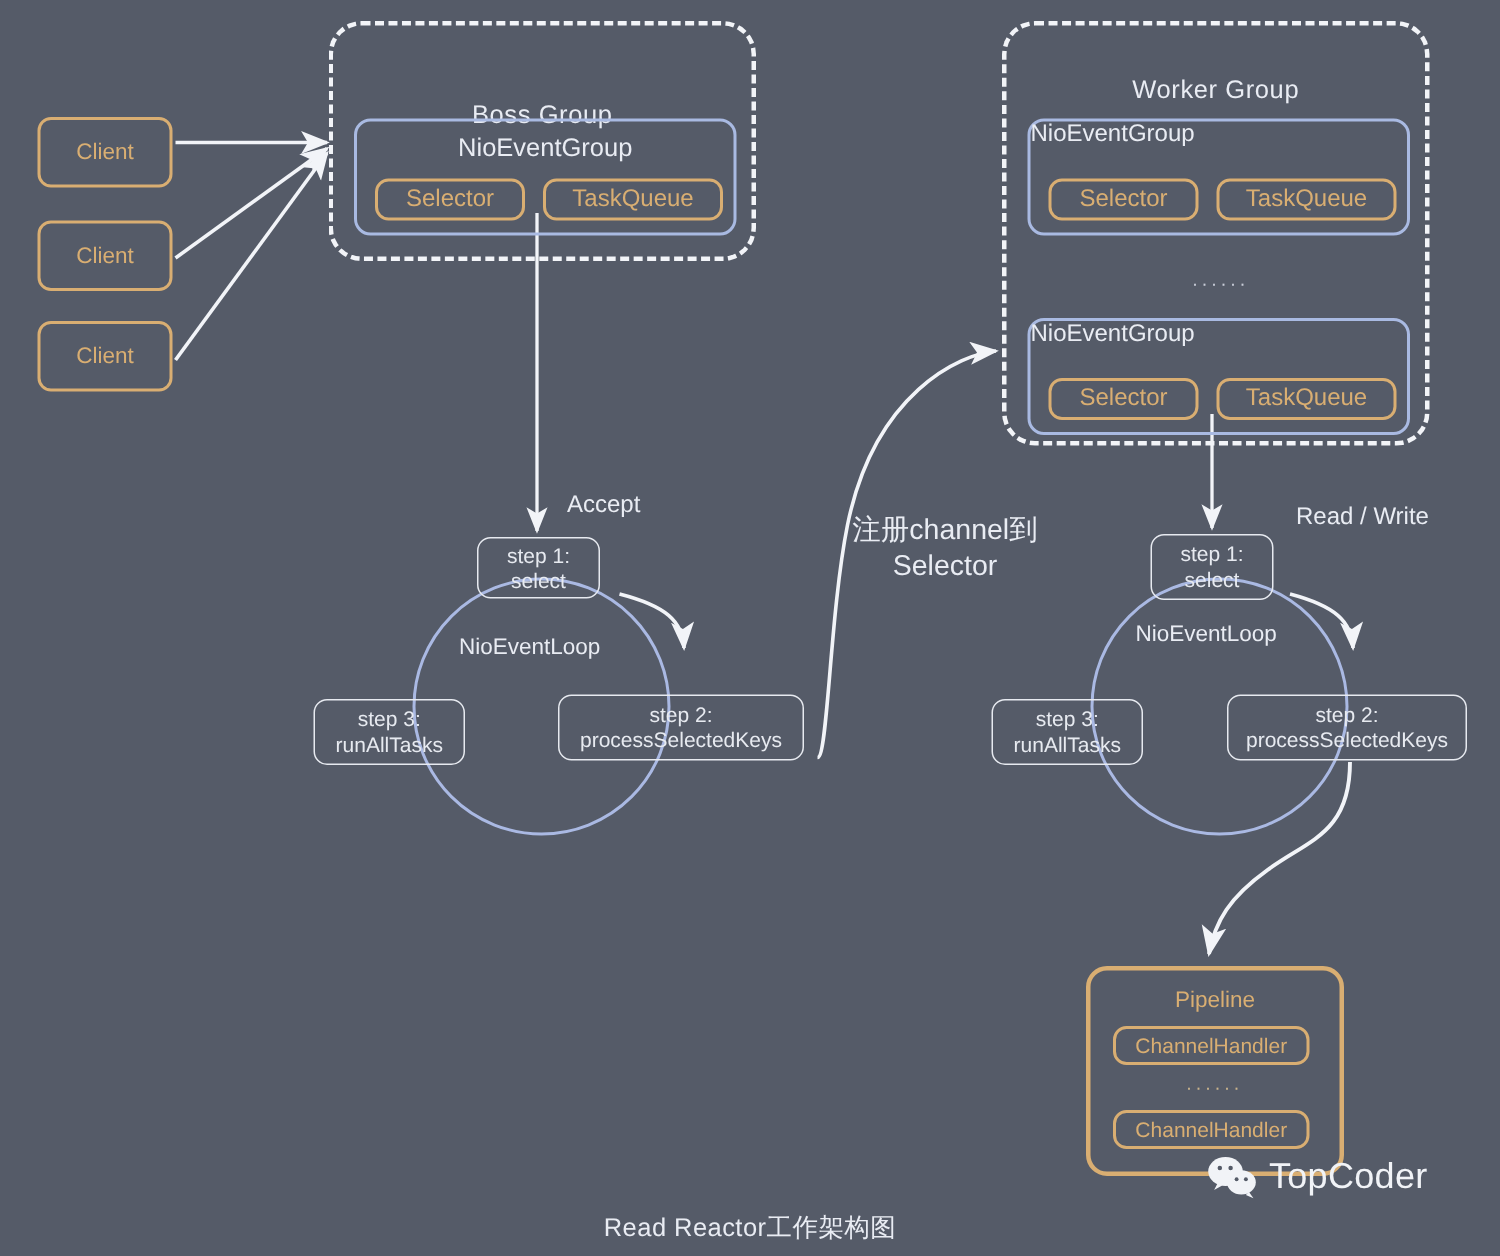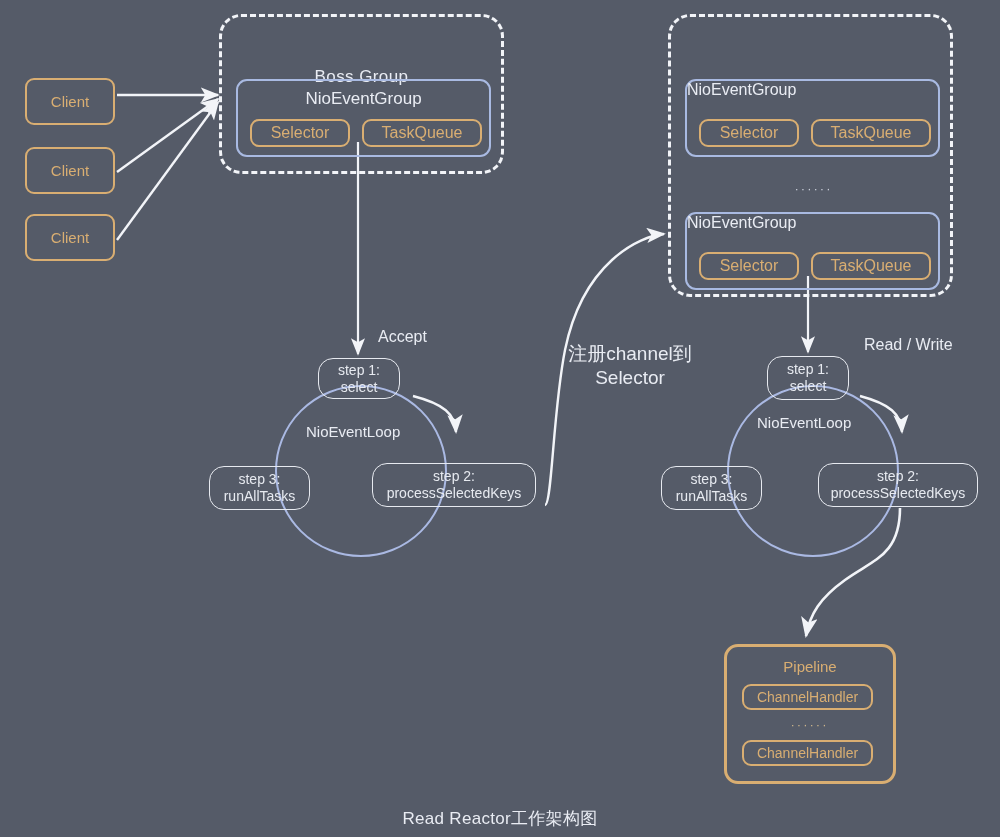--- a/index.html
+++ b/index.html
@@ -92,21 +92,21 @@
     border:2px solid #aab9e3;
     border-radius:50%;
     box-sizing:border-box;
   }
   #loop-left{left:275px;top:385px;width:172px;height:172px;}
   #loop-right{left:727px;top:385px;width:172px;height:172px;}
   .loopname{position:absolute;font-size:15px;color:#e9ecf3;}
   #loopname-left{left:306px;top:423px;}
   #loopname-right{left:757px;top:414px;}
 
-  .stepbox{font-size:14px;border-radius:15px;}
+  .stepbox{font-size:14px;}
   #step1-left{left:318px;top:358px;width:82px;height:41px;}
   #step2-left{left:372px;top:463px;width:164px;height:44px;}
   #step3-left{left:209px;top:466px;width:101px;height:44px;}
   #step1-right{left:767px;top:356px;width:82px;height:44px;}
   #step2-right{left:818px;top:463px;width:160px;height:44px;}
   #step3-right{left:661px;top:466px;width:101px;height:44px;}
 
   #label-accept{left:378px;top:327px;font-size:16px;}
   #label-readwrite{left:833px;top:335px;font-size:16px;margin-left:31px;}
   #label-register{left:563px;top:342px;font-size:19px;width:150px;margin-left:-8px;}
@@ -168,20 +168,21 @@
     <div class="grouptitle">Boss Group</div>
 
     <div class="grpbox blue" id="boss-neg">
       <div class="neg-title">NioEventGroup</div>
       <div class="box gold neg-child" style="left:12px;top:38px;width:100px;">Selector</div>
       <div class="box gold neg-child" style="left:124px;top:38px;width:120px;">TaskQueue</div>
     </div>
   </div>
 
   <div class="grpbox dashed" id="worker-group">
+    <div class="grouptitle">Worker  Group</div>
 
     <div class="grpbox blue" id="worker-neg-0">
       <div class="neg-title">NioEventGroup</div>
       <div class="box gold neg-child" style="left:12px;top:38px;width:100px;">Selector</div>
       <div class="box gold neg-child" style="left:124px;top:38px;width:120px;">TaskQueue</div>
     </div>
 
     <div class="dots" id="worker-dots">······</div>
 
     <div class="grpbox blue" id="worker-neg-1">
@@ -220,14 +221,27 @@
 
   <div class="grpbox gold" id="pipeline">
     <div class="pl-title">Pipeline</div>
     <div class="box gold handler" id="handler-0">ChannelHandler</div>
     <div class="dots" id="pipeline-dots">······</div>
     <div class="box gold handler" id="handler-1">ChannelHandler</div>
   </div>
 
   <div id="caption">Read Reactor工作架构图</div>
 
+  <div id="watermark">
+    <svg width="34" height="30" viewBox="0 0 34 30">
+      <ellipse cx="12" cy="11" rx="11.5" ry="9.6" fill="#f1f3f7"></ellipse>
+      <path d="M7,18.4 L4.4,23.4 L9.8,20.4 z" fill="#f1f3f7"></path>
+      <circle cx="8.2" cy="8.6" r="1.5" fill="#555b68"></circle>
+      <circle cx="15.4" cy="8.6" r="1.5" fill="#555b68"></circle>
+      <ellipse cx="22.6" cy="18.2" rx="9.6" ry="8.1" fill="#f1f3f7"></ellipse>
+      <path d="M27.6,24.5 L30.6,28.8 L25.6,26.6 z" fill="#f1f3f7"></path>
+      <circle cx="19.4" cy="16.2" r="1.3" fill="#555b68"></circle>
+      <circle cx="25.6" cy="16.2" r="1.3" fill="#555b68"></circle>
+    </svg>
+    <span class="wm-text">TopCoder</span>
+  </div>
 
 </div>
 
 </body></html>

